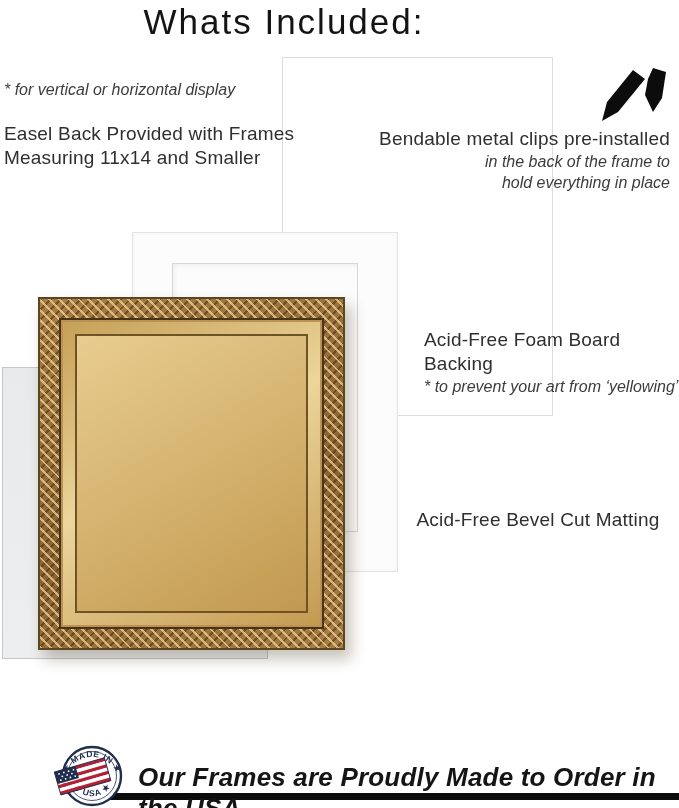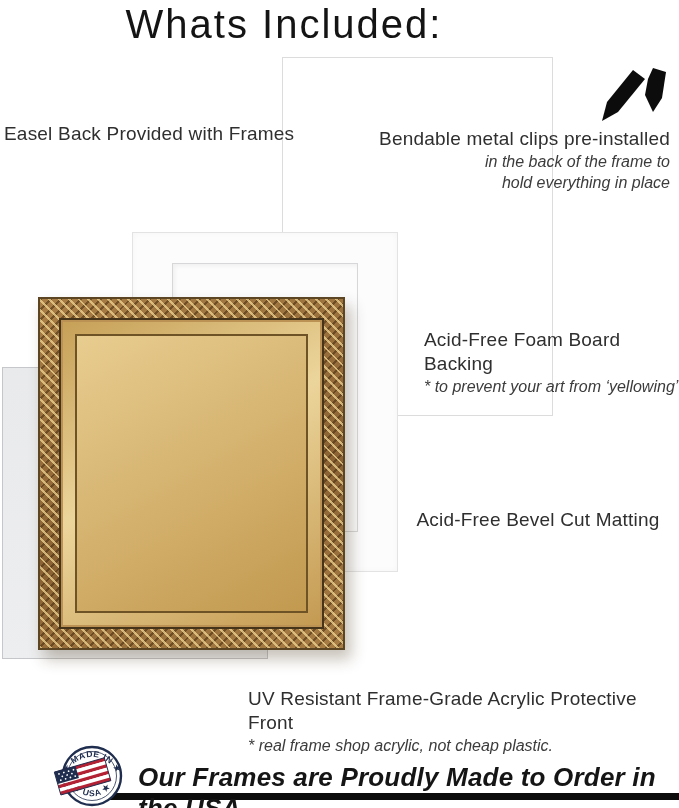--- a/index.html
+++ b/index.html
@@ -6,21 +6,21 @@
   #stage{
     position:relative;width:679px;height:808px;margin:0 auto;
     background:#ffffff;overflow:hidden;
     font-family:"Liberation Sans",sans-serif;color:#2f2f2f;
   }
   .abs{position:absolute;}
   .h{font-size:19px;line-height:24px;color:#2f2f2f;letter-spacing:.2px;}
   .n{font-size:16px;line-height:21px;font-style:italic;color:#3c3c3c;}
   #title{
     left:0;top:2px;width:568px;text-align:center;
-    font-size:40px;font-weight:300;letter-spacing:2px;color:#141414;
+    font-size:35px;font-weight:300;letter-spacing:2px;color:#141414;
   }
   
   #foam-board{
     left:282px;top:57px;width:271px;height:359px;
     background:#ffffff;border:1px solid #dcdcdc;box-sizing:border-box;
   }
   #mat-board{
     left:132px;top:232px;width:266px;height:340px;
     background:#fcfcfd;border:1px solid #e3e3e4;box-sizing:border-box;
     box-shadow:inset 0 0 6px rgba(0,0,0,.03);
@@ -98,24 +98,26 @@
                 <div class="window"></div>
               </div>
             </div>
           </div>
         </div>
       </div>
     </div>
   </div>
 
   <div id="wall-block" class="abs">
+    <div class="n">* for vertical or horizontal display</div>
   </div>
 
   <div id="easel-block" class="abs">
     <div class="h">Easel Back Provided with Frames</div>
+    <div class="h">Measuring 11x14 and Smaller</div>
   </div>
 
   <svg id="clips-icon" class="abs" viewBox="0 0 80 58">
     <polygon points="41,2 53,11 26,44 10,53 15,34" fill="#0c0c0c"></polygon>
     <polygon points="61,0 74,4 70,30 61,44 53,27 56,11" fill="#0c0c0c"></polygon>
   </svg>
 
   <div id="foam-block" class="abs">
     <div class="h">Acid-Free Foam Board Backing</div>
     <div class="n">* to prevent your art from ‘yellowing’</div>
@@ -127,24 +129,20 @@
     <div class="n">hold everything in place</div>
   </div>
 
   <div id="mat-block" class="abs">
     <div class="h">Acid-Free Bevel Cut Matting</div>
   </div>
 
   <div id="frame-block" class="abs">
   </div>
 
-  <div id="acrylic-block" class="abs">
-    <div class="h">UV Resistant Frame-Grade Acrylic Protective Front</div>
-    <div class="n">* real frame shop acrylic, not cheap plastic.</div>
-  </div>
 
   <div id="footer-bar" class="abs"></div>
 
   <svg id="usa-badge" class="abs" viewBox="0 0 80 64">
     <defs>
       <path id="arcTop" d="M 15,40 A 27,27 0 0 1 69,40"></path>
       <path id="arcBottom" d="M 20,36 A 23,23 0 0 0 64,36"></path>
     </defs>
     <circle cx="42" cy="32" r="29" fill="#ffffff" stroke="#1f2d4e" stroke-width="2.4"></circle>
     <circle cx="42" cy="32" r="24.5" fill="none" stroke="#1f2d4e" stroke-width="0.8"></circle>

